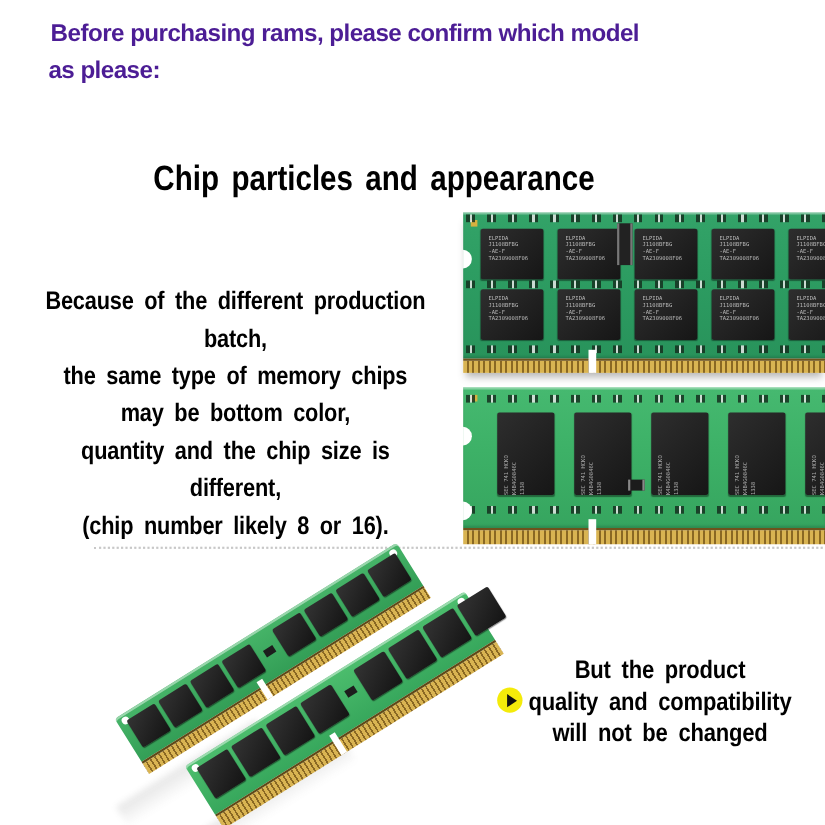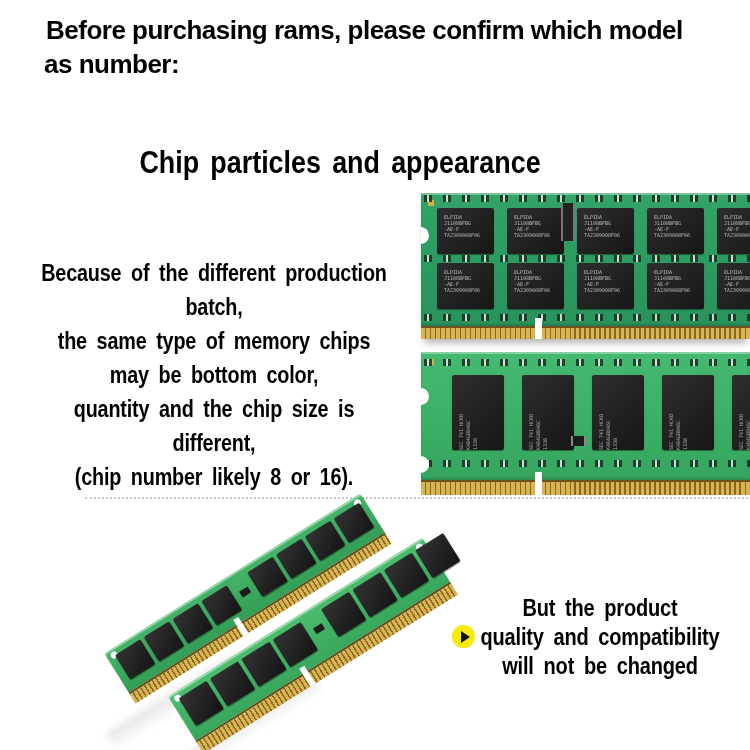--- a/index.html
+++ b/index.html
@@ -1,22 +1,22 @@
 <!DOCTYPE html>
 <html><head>
 <meta charset="utf-8">
 <style>
   * { margin:0; padding:0; box-sizing:border-box; }
   html,body { background:#fff; }
   body { font-family:"Liberation Sans","DejaVu Sans",sans-serif; }
   .page { position:relative; width:750px; height:750px; background:#fff; overflow:hidden; }
 
   
-  .intro { position:absolute; top:13px; left:44px; color:#000000; font-weight:bold;
-           font-size:26px; line-height:34px; letter-spacing:-0.5px; white-space:nowrap; }
+  .intro { position:absolute; top:13px; left:44px; color:#4c1d95; font-weight:bold;
+           font-size:22px; line-height:34px; letter-spacing:-0.5px; white-space:nowrap; }
   .intro .l1 { padding-left:2px; }
   .intro .l2 { padding-left:12px; }
 
   
   .section-title { position:absolute; top:144px; left:0; width:680px; text-align:center;
            font-size:32px; font-weight:bold; color:#000; transform:scaleX(0.84);
            transform-origin:50% 50%; word-spacing:0.14em; white-space:nowrap; }
 
   
   .narrow { font-weight:bold; color:#000; transform-origin:50% 0; word-spacing:0.22em;
@@ -99,21 +99,21 @@
   .refl-a { left:100px; top:192px; width:150px; height:22px; }
   .refl-b { left:180px; top:212px; width:150px; height:22px; }
 </style>
 </head>
 <body>
 
 <div class="page">
 
   <div class="intro">
     <div class="l1">Before purchasing rams, please confirm which model</div>
-    <div class="l3">as number:</div>
+    <div class="l3">as please:</div>
   </div>
 
   <div class="section-title">Chip particles and appearance</div>
 
   <div class="left-note narrow">
     <div>Because of the different production batch,</div>
     <div>the same type of memory chips</div>
     <div>may be bottom color,</div>
     <div>quantity and the chip size is different,</div>
     <div>(chip number likely 8 or 16).</div>

